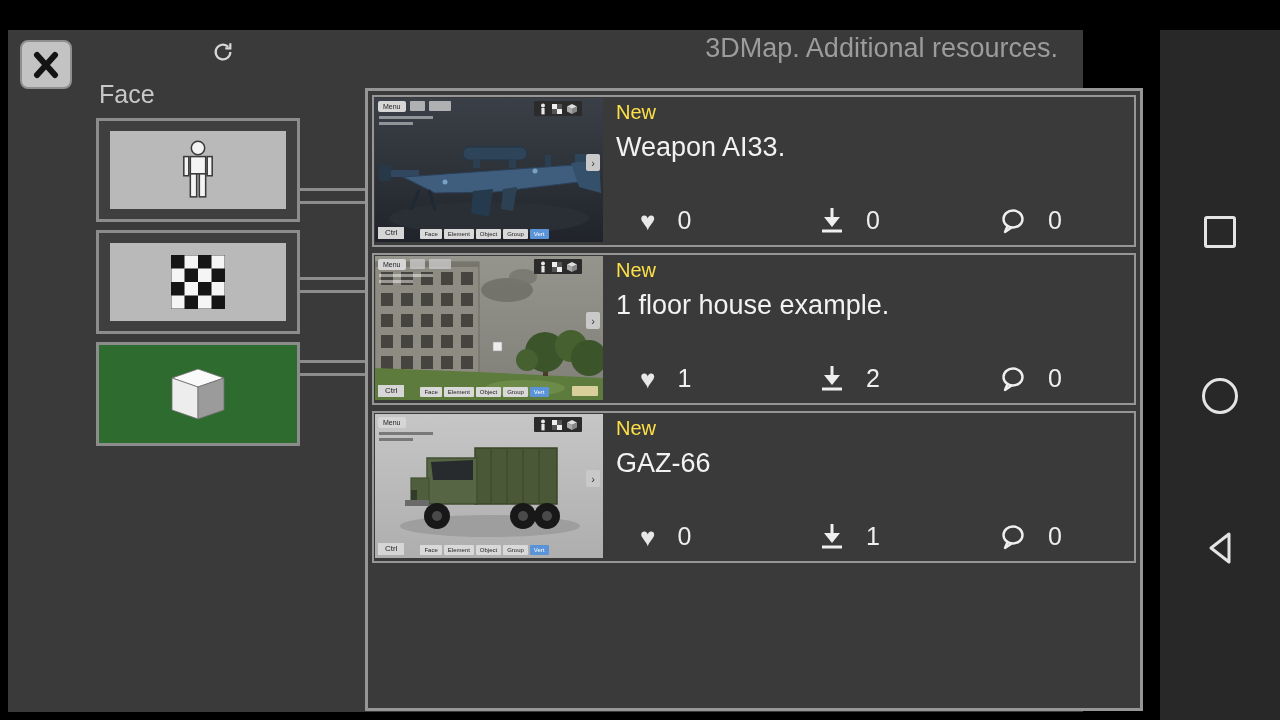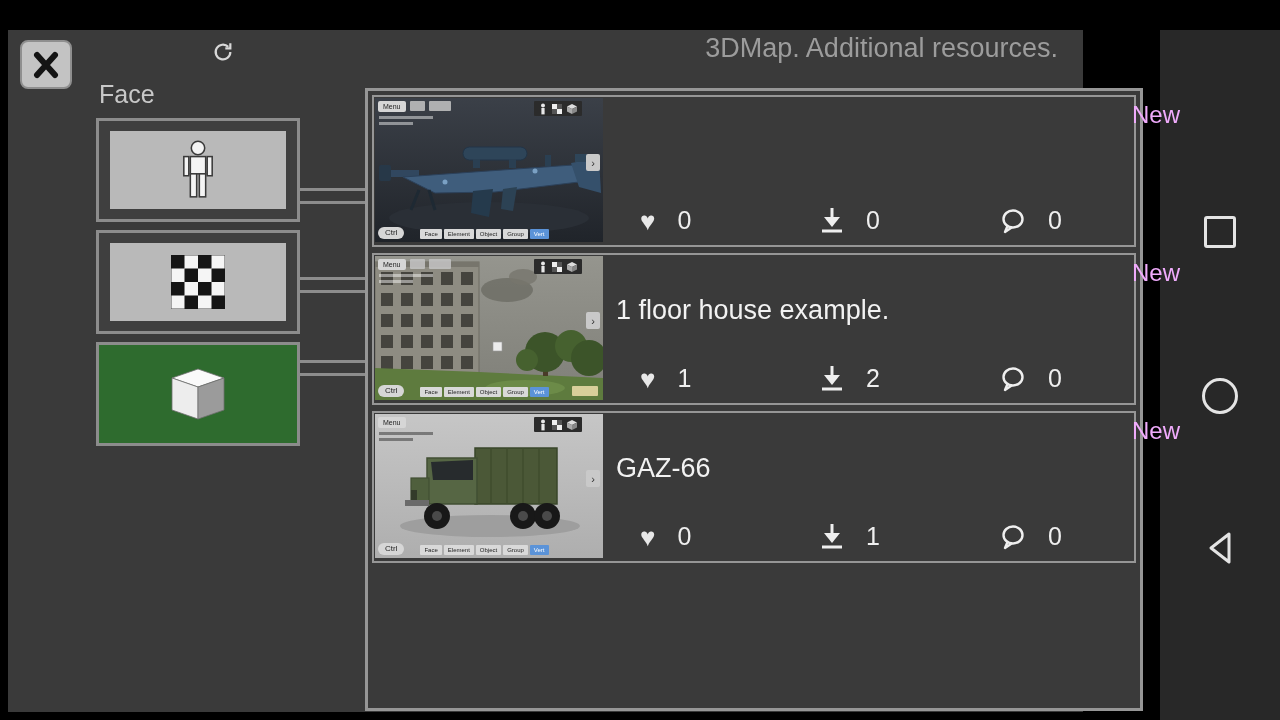--- a/index.html
+++ b/index.html
@@ -42,28 +42,28 @@
   .t-sq.wide{width:22px;}
   .t-icons{margin-left:auto;margin-right:18px;background:#2b2b2b;height:15px;display:flex;align-items:center;gap:5px;padding:0 5px;border-radius:1px;}
   .t-lines{position:absolute;top:18px;left:4px;}
   .t-lines i{display:block;width:54px;height:3px;background:rgba(255,255,255,.45);margin-bottom:3px;}
   .t-lines i:last-child{width:34px;}
   .thumb.light .t-lines i{background:rgba(30,30,30,.45);}
   .t-side{position:absolute;right:3px;top:56px;width:14px;height:17px;background:#c9c9c9;border-radius:2px;
           display:flex;align-items:center;justify-content:center;}
   .t-side::after{content:"›";font-size:11px;color:#333;}
   .t-bottom{position:absolute;bottom:3px;left:3px;right:3px;display:flex;align-items:flex-end;}
-  .t-ctrl{background:#d6d6d6;color:#222;font-size:8px;line-height:12px;padding:0 7px;border-radius:6px;}
+  .t-ctrl{background:#d6d6d6;color:#222;font-size:8px;line-height:12px;padding:0 7px;border-radius:0;}
   .t-tools{display:flex;gap:2px;margin-left:16px;}
   .t-tools span{background:#d9d9d9;color:#222;font-size:6px;line-height:10px;padding:0 4px;border-radius:1px;}
   .t-tools span.active{background:#5b93d8;color:#fff;}
   .t-extra{position:absolute;right:5px;bottom:4px;width:26px;height:10px;background:#d8cf9a;border-radius:1px;}
 
   .card-body{flex:1;display:flex;flex-direction:column;padding:4px 6px 0 12px;}
-  .badge{font-size:24px;color:#f0abfc;text-align:right;}
+  .badge{font-size:20px;color:#fde047;}
   .title{font-size:27px;color:#f2f2f2;margin-top:8px;}
   .spacer{flex:1;}
   .stats{display:flex;align-items:center;padding:0 0 10px 24px;}
   .stat{display:flex;align-items:center;gap:22px;width:180px;}
   .stat .num{font-size:25px;color:#efefef;}
   .heart{font-size:26px;color:#e8e8e8;line-height:26px;}
 
   
   .nav-btn{position:absolute;left:0;width:120px;display:flex;justify-content:center;cursor:pointer;}
   .nav-square{top:186px;} .nav-circle{top:348px;} .nav-back{top:500px;}
@@ -230,20 +230,21 @@
               <span>Face</span>
               <span>Element</span>
               <span>Object</span>
               <span>Group</span>
               <span class="active">Vert</span>
             </span>
           </div>
         </div>
         <div class="card-body">
           <div class="badge">New</div>
+          <div class="title">Weapon AI33.</div>
           <div class="spacer"></div>
           <div class="stats">
             <span class="stat">
               <span class="heart">♥</span>
               <span class="num">0</span>
             </span>
             <span class="stat">
               <svg width="24" height="27" viewBox="0 0 24 27">
                 <line x1="12" y1="1" x2="12" y2="12" stroke="#efefef" stroke-width="3"></line>
                 <polygon points="4,10 20,10 12,20" fill="#efefef"></polygon>

